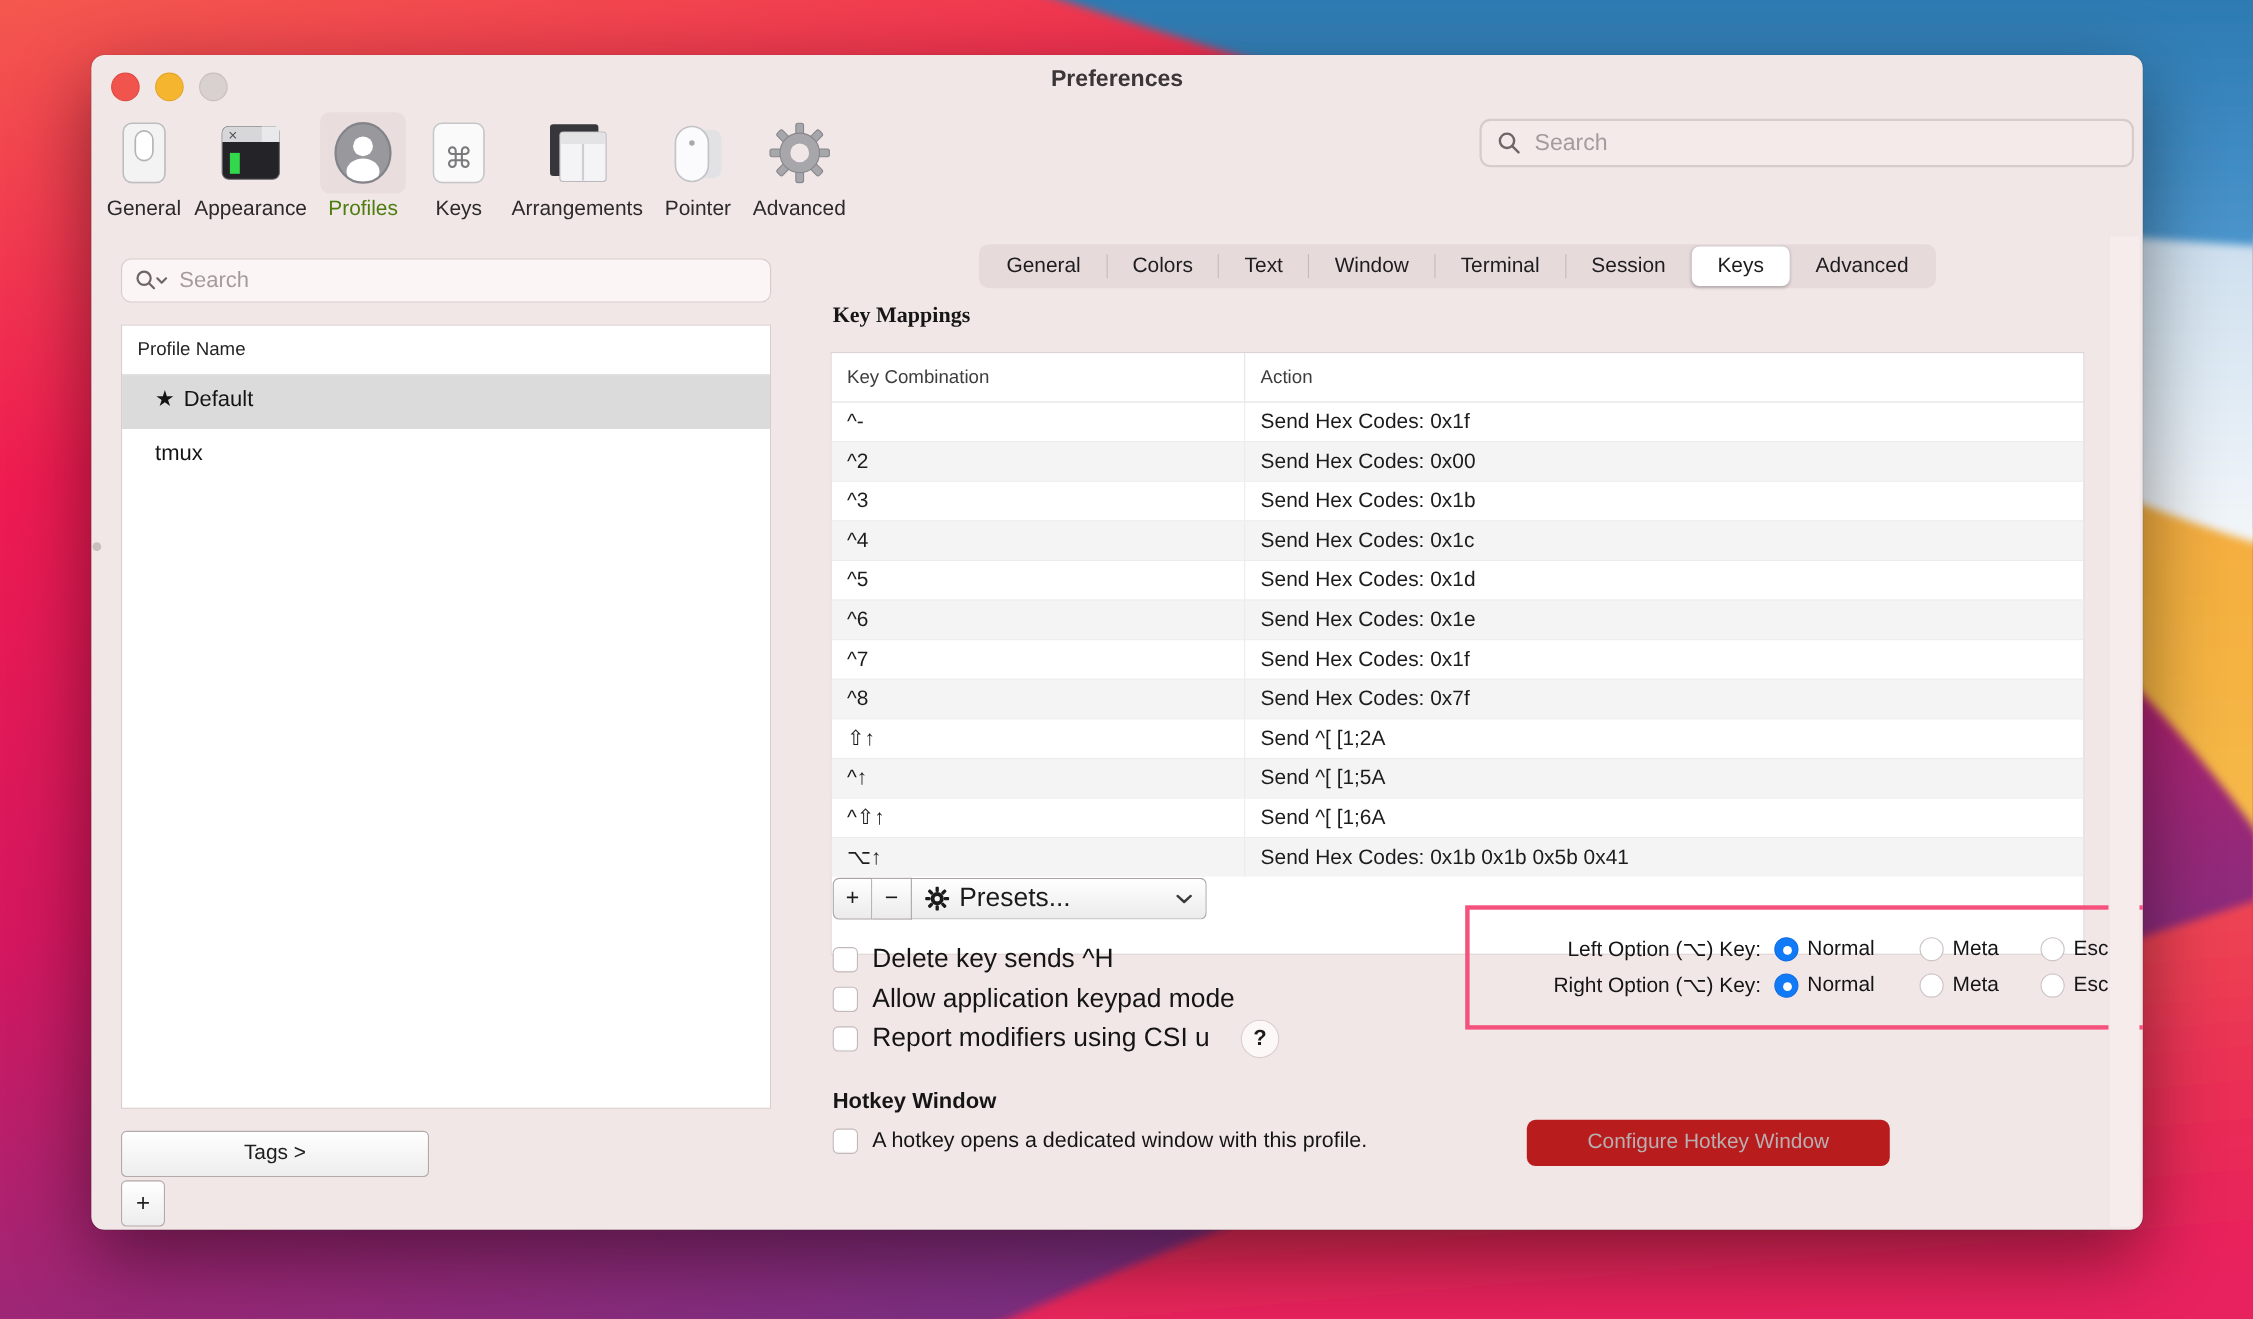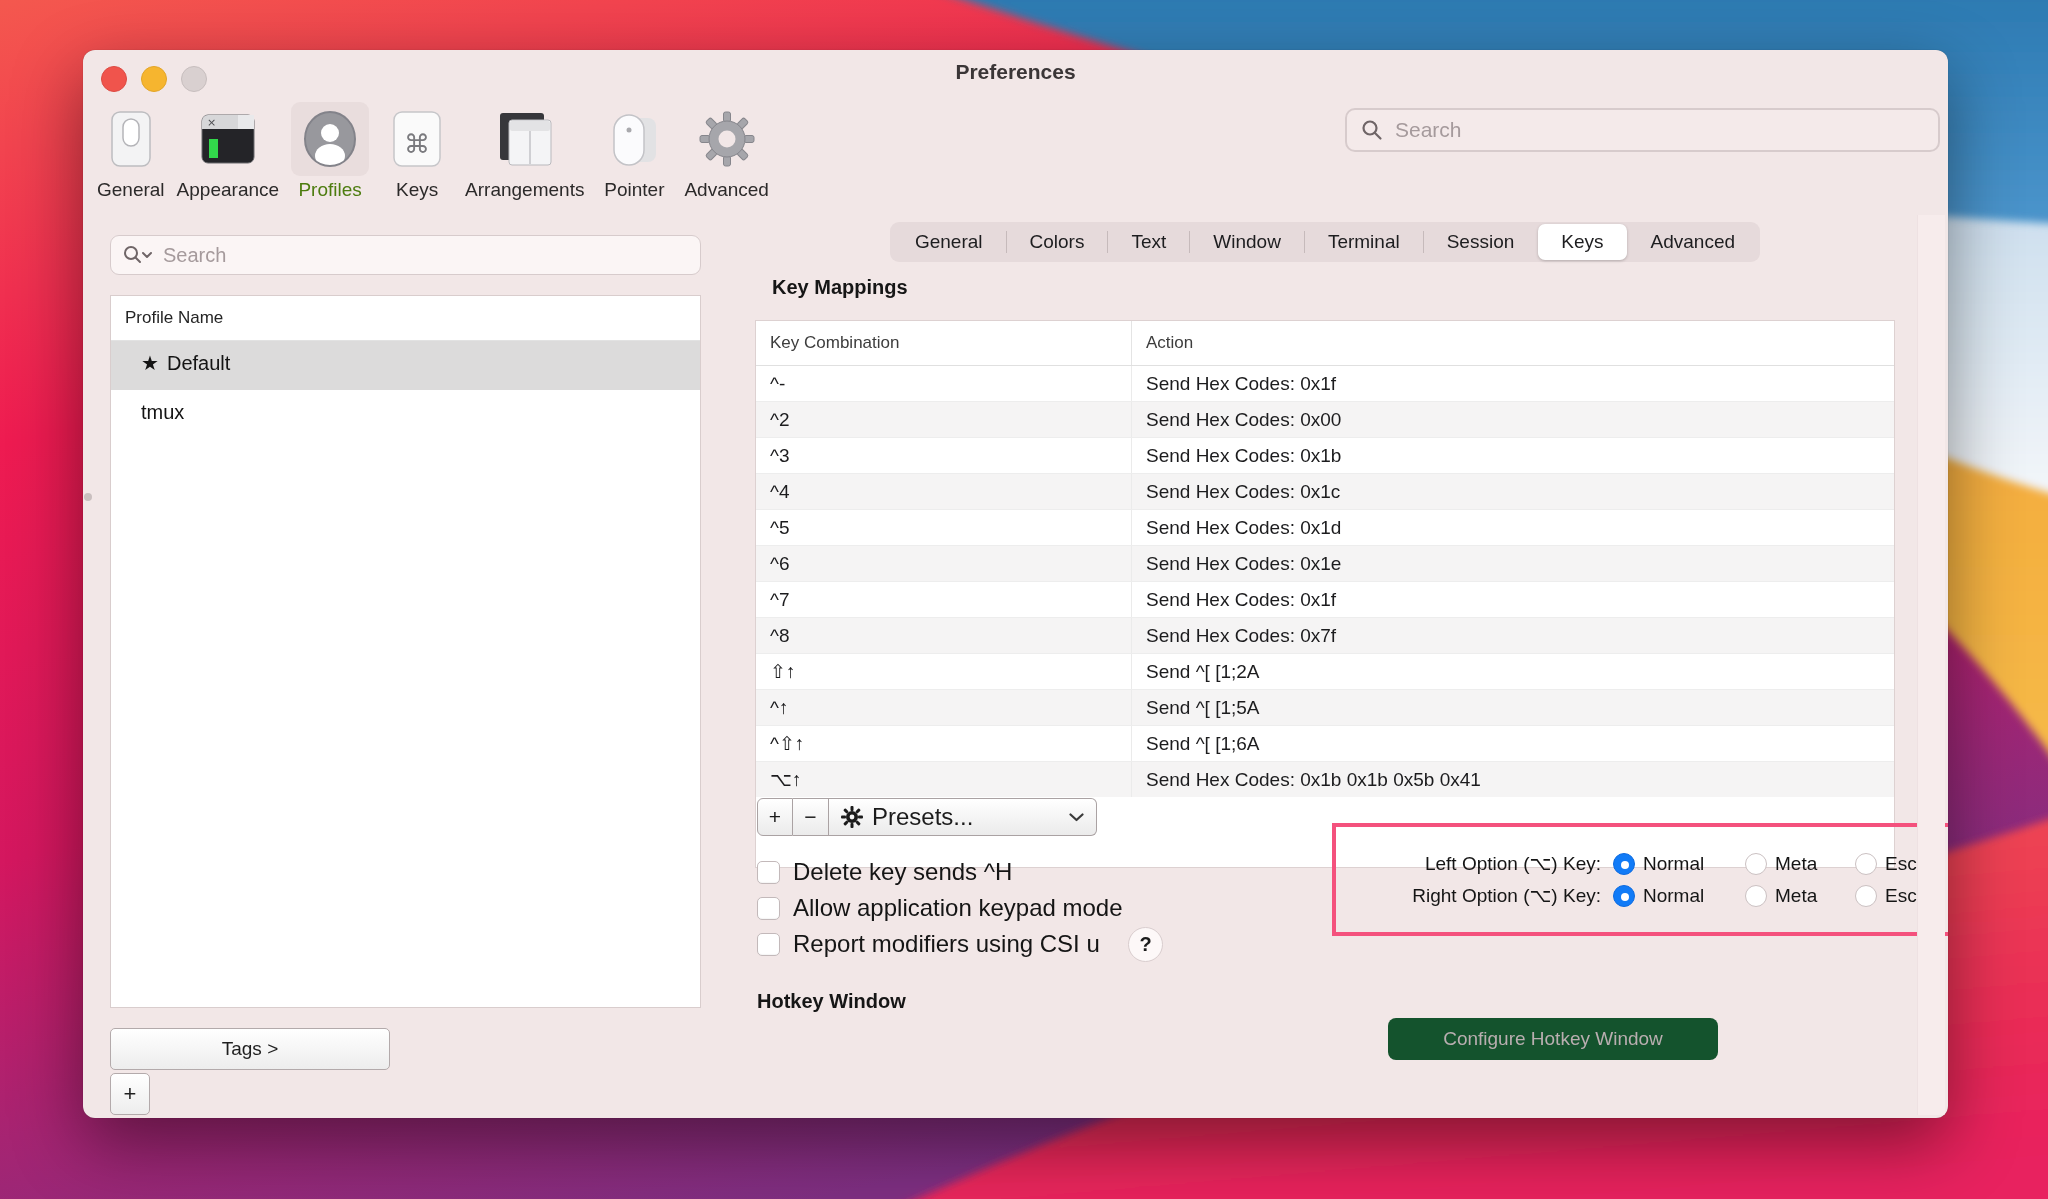--- a/index.html
+++ b/index.html
@@ -124,21 +124,21 @@
   .choice{display:flex;align-items:center;gap:8px;}
   .choice.c1{width:132px;} .choice.c2{width:110px;} .choice.c3{width:118px;}
   .radio{width:22px;height:22px;border-radius:50%;box-sizing:border-box;background:#ffffff;border:1px solid #cbc1c2;position:relative;}
   .radio.checked{background:#117bf7;border:1px solid #0e6be0;}
   .radio.checked::after{
     content:"";position:absolute;left:7px;top:7px;width:8px;height:8px;border-radius:50%;background:#ffffff;
   }
   .rlabel{font-size:19px;color:#151515;}
   .disabled-btn{
     position:absolute;left:1305px;top:968px;width:330px;height:42px;border-radius:8px;
-    background:#14532d;color:#b9aeb0;font-size:19px;border:none;
+    background:#b91c1c;color:#b9aeb0;font-size:19px;border:none;
     display:flex;align-items:center;justify-content:center;font-family:"Liberation Sans",sans-serif;
   }
   .scrollgutter{position:absolute;right:3px;top:165px;width:27px;height:900px;background:#f7ecec;border-left:1px solid #eee1e2;}
 </style>
 </head>
 <body>
 
 <svg class="wallpaper" viewBox="0 0 2048 1199" preserveAspectRatio="none">
   <defs>
     <linearGradient id="gBase" x1="0" y1="0" x2="0.4" y2="1">
@@ -352,21 +352,21 @@
       <div class="seg">Terminal</div>
       <span class="segsep"></span>
       <div class="seg">Session</div>
       <span class="segsep hide"></span>
       <div class="seg on">Keys</div>
       <span class="segsep hide"></span>
       <div class="seg">Advanced</div>
     </div>
   </div>
 
-  <div class="section-title" style="left:689px;top:226px;">Key Mappings</div>
+  <div class="section-title" style="left:674px;top:226px;font-family:Liberation Serif, serif;">Key Mappings</div>
 
   <div class="kmtable">
     <div class="khead">
       <div class="khc combo">Key Combination</div>
       <div class="khc action">Action</div>
     </div>
     <div class="trow">
         <div class="tc combo">^-</div>
         <div class="tc action">Send Hex Codes: 0x1f</div>
       </div>
@@ -487,16 +487,20 @@
         <span class="rlabel">Meta</span>
       </span>
       <span class="choice c3">
         <span class="radio"></span>
         <span class="rlabel">Esc+</span>
       </span>
     </div>
   </div>
 
   <div class="section-title" style="left:674px;top:940px;">Hotkey Window</div>
+  <div class="checkrow" style="left:674px;top:976px;">
+    <span class="checkbox"></span>
+    <span class="clabel" style="font-size:19.5px;">A hotkey opens a dedicated window with this profile.</span>
+  </div>
   <button class="disabled-btn" disabled="">Configure Hotkey Window</button>
 
   <div class="scrollgutter"></div>
 </div>
 
 </body></html>

